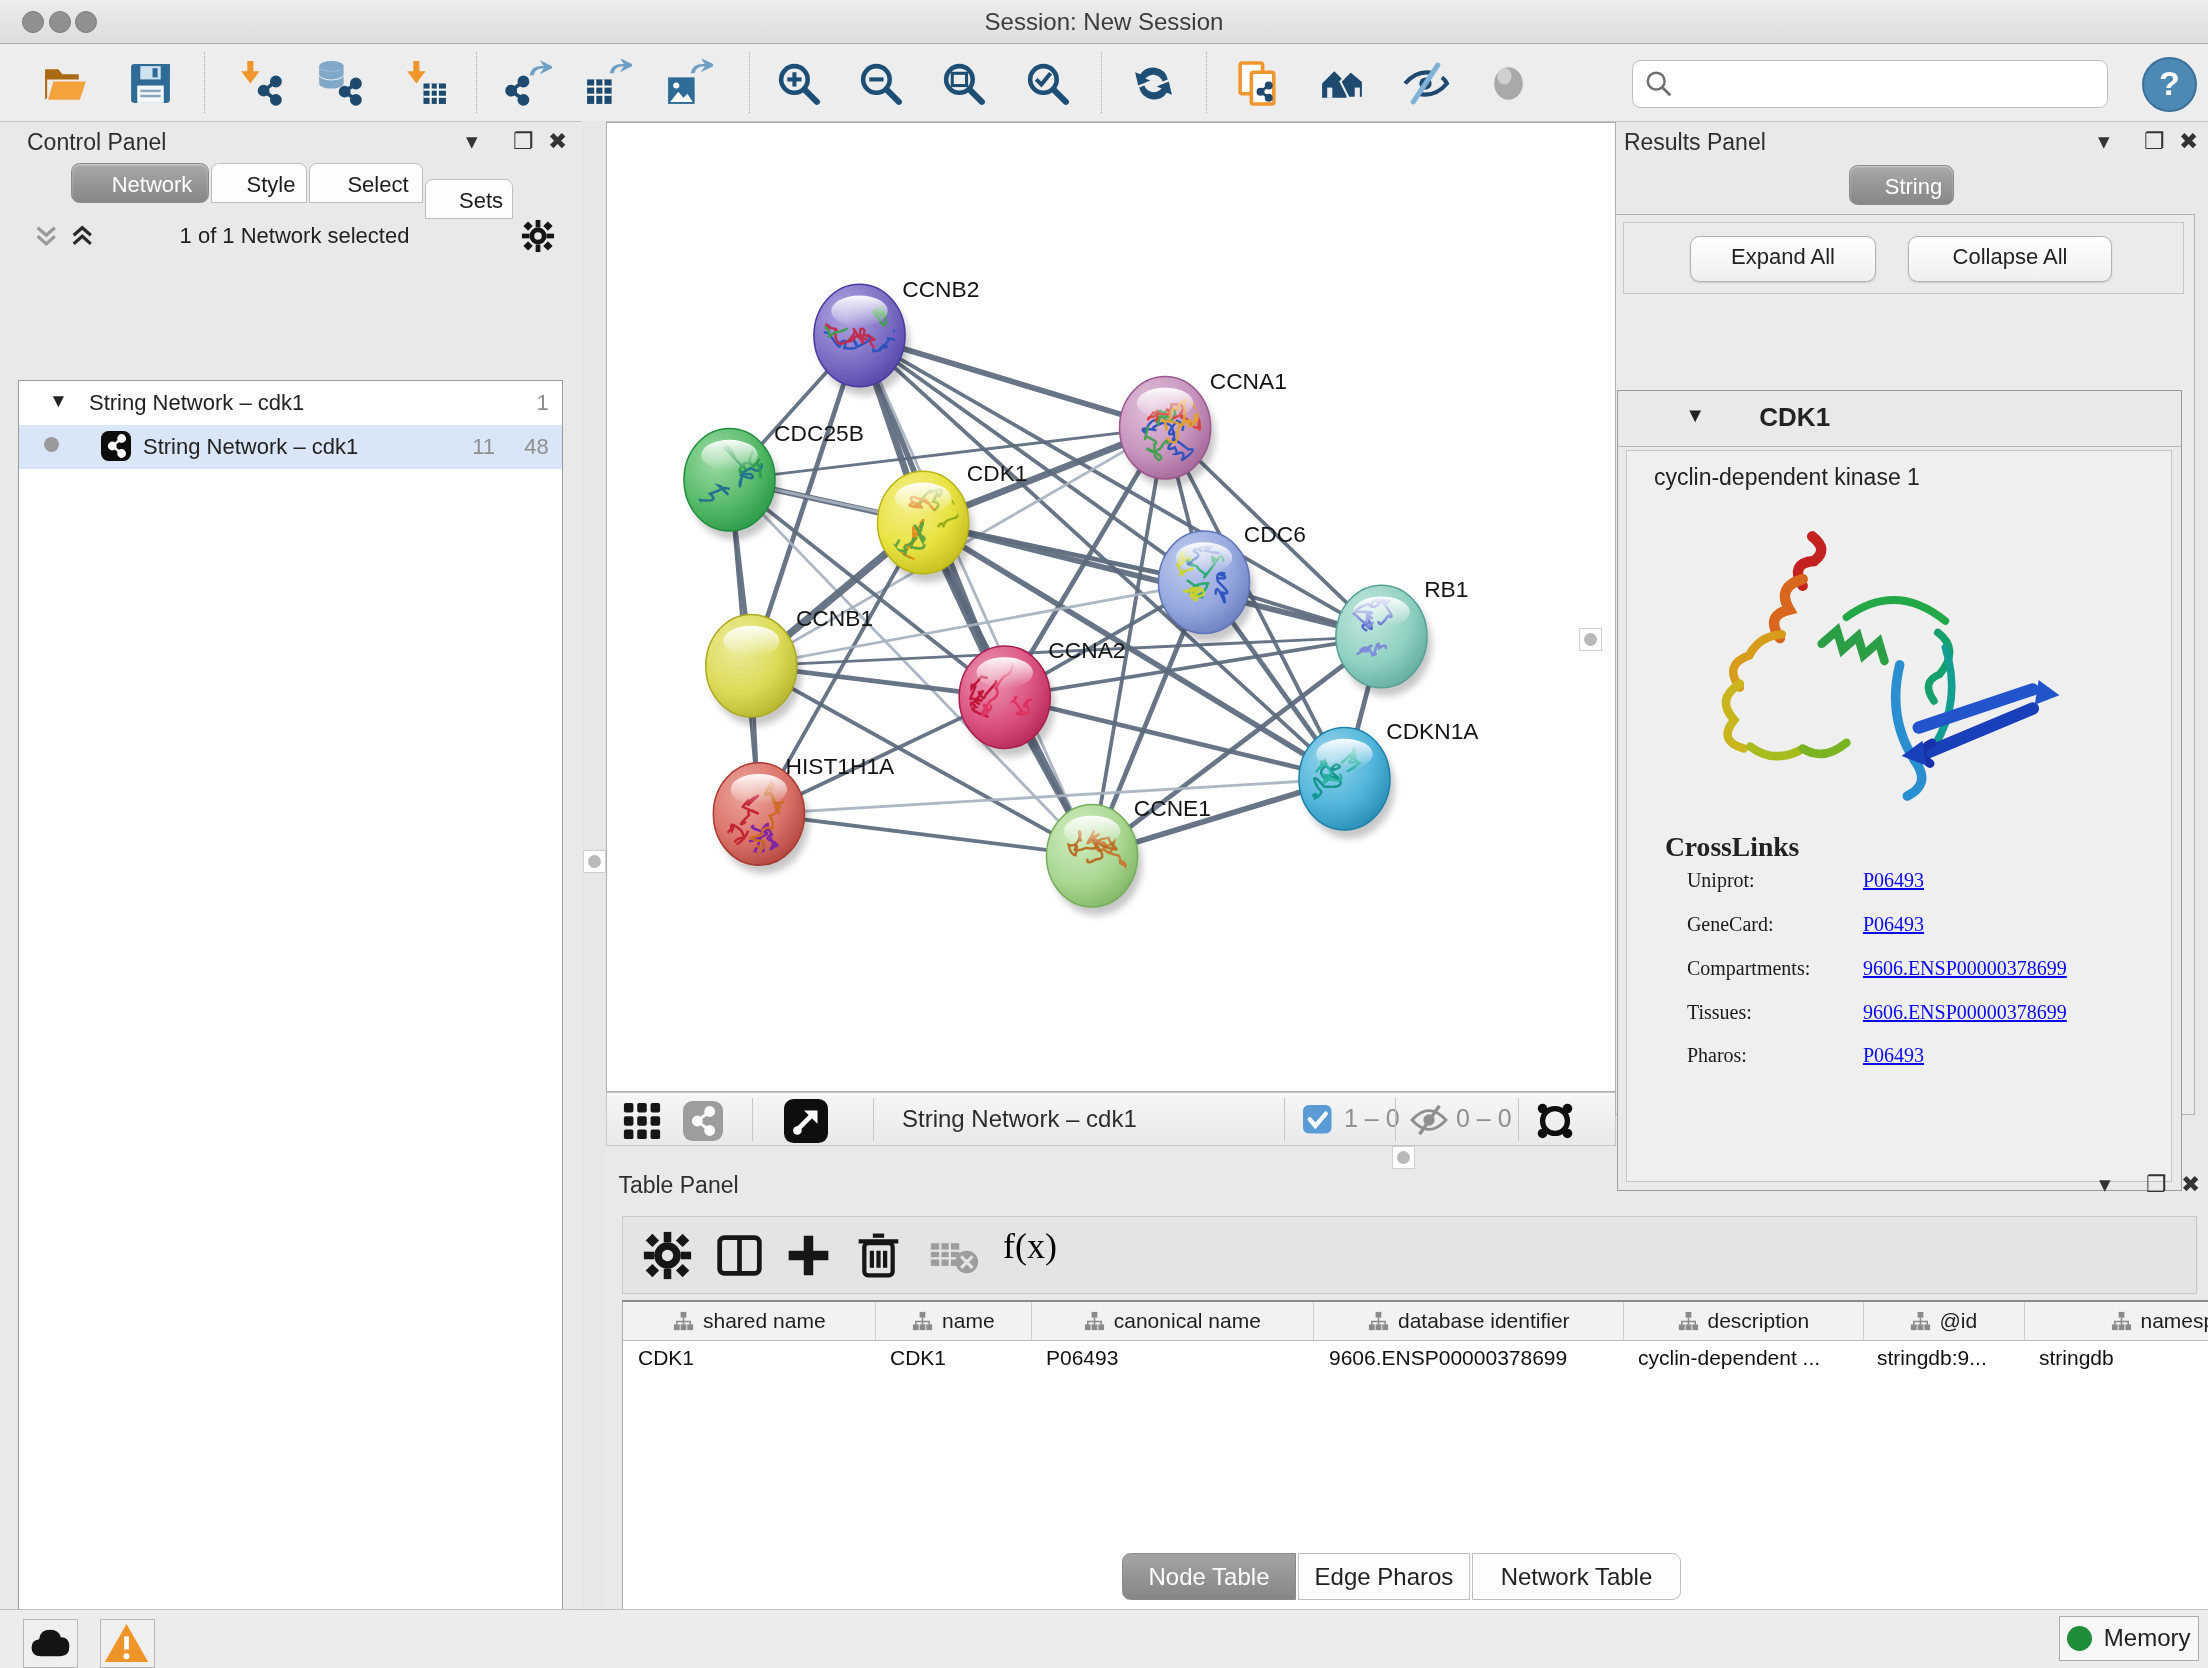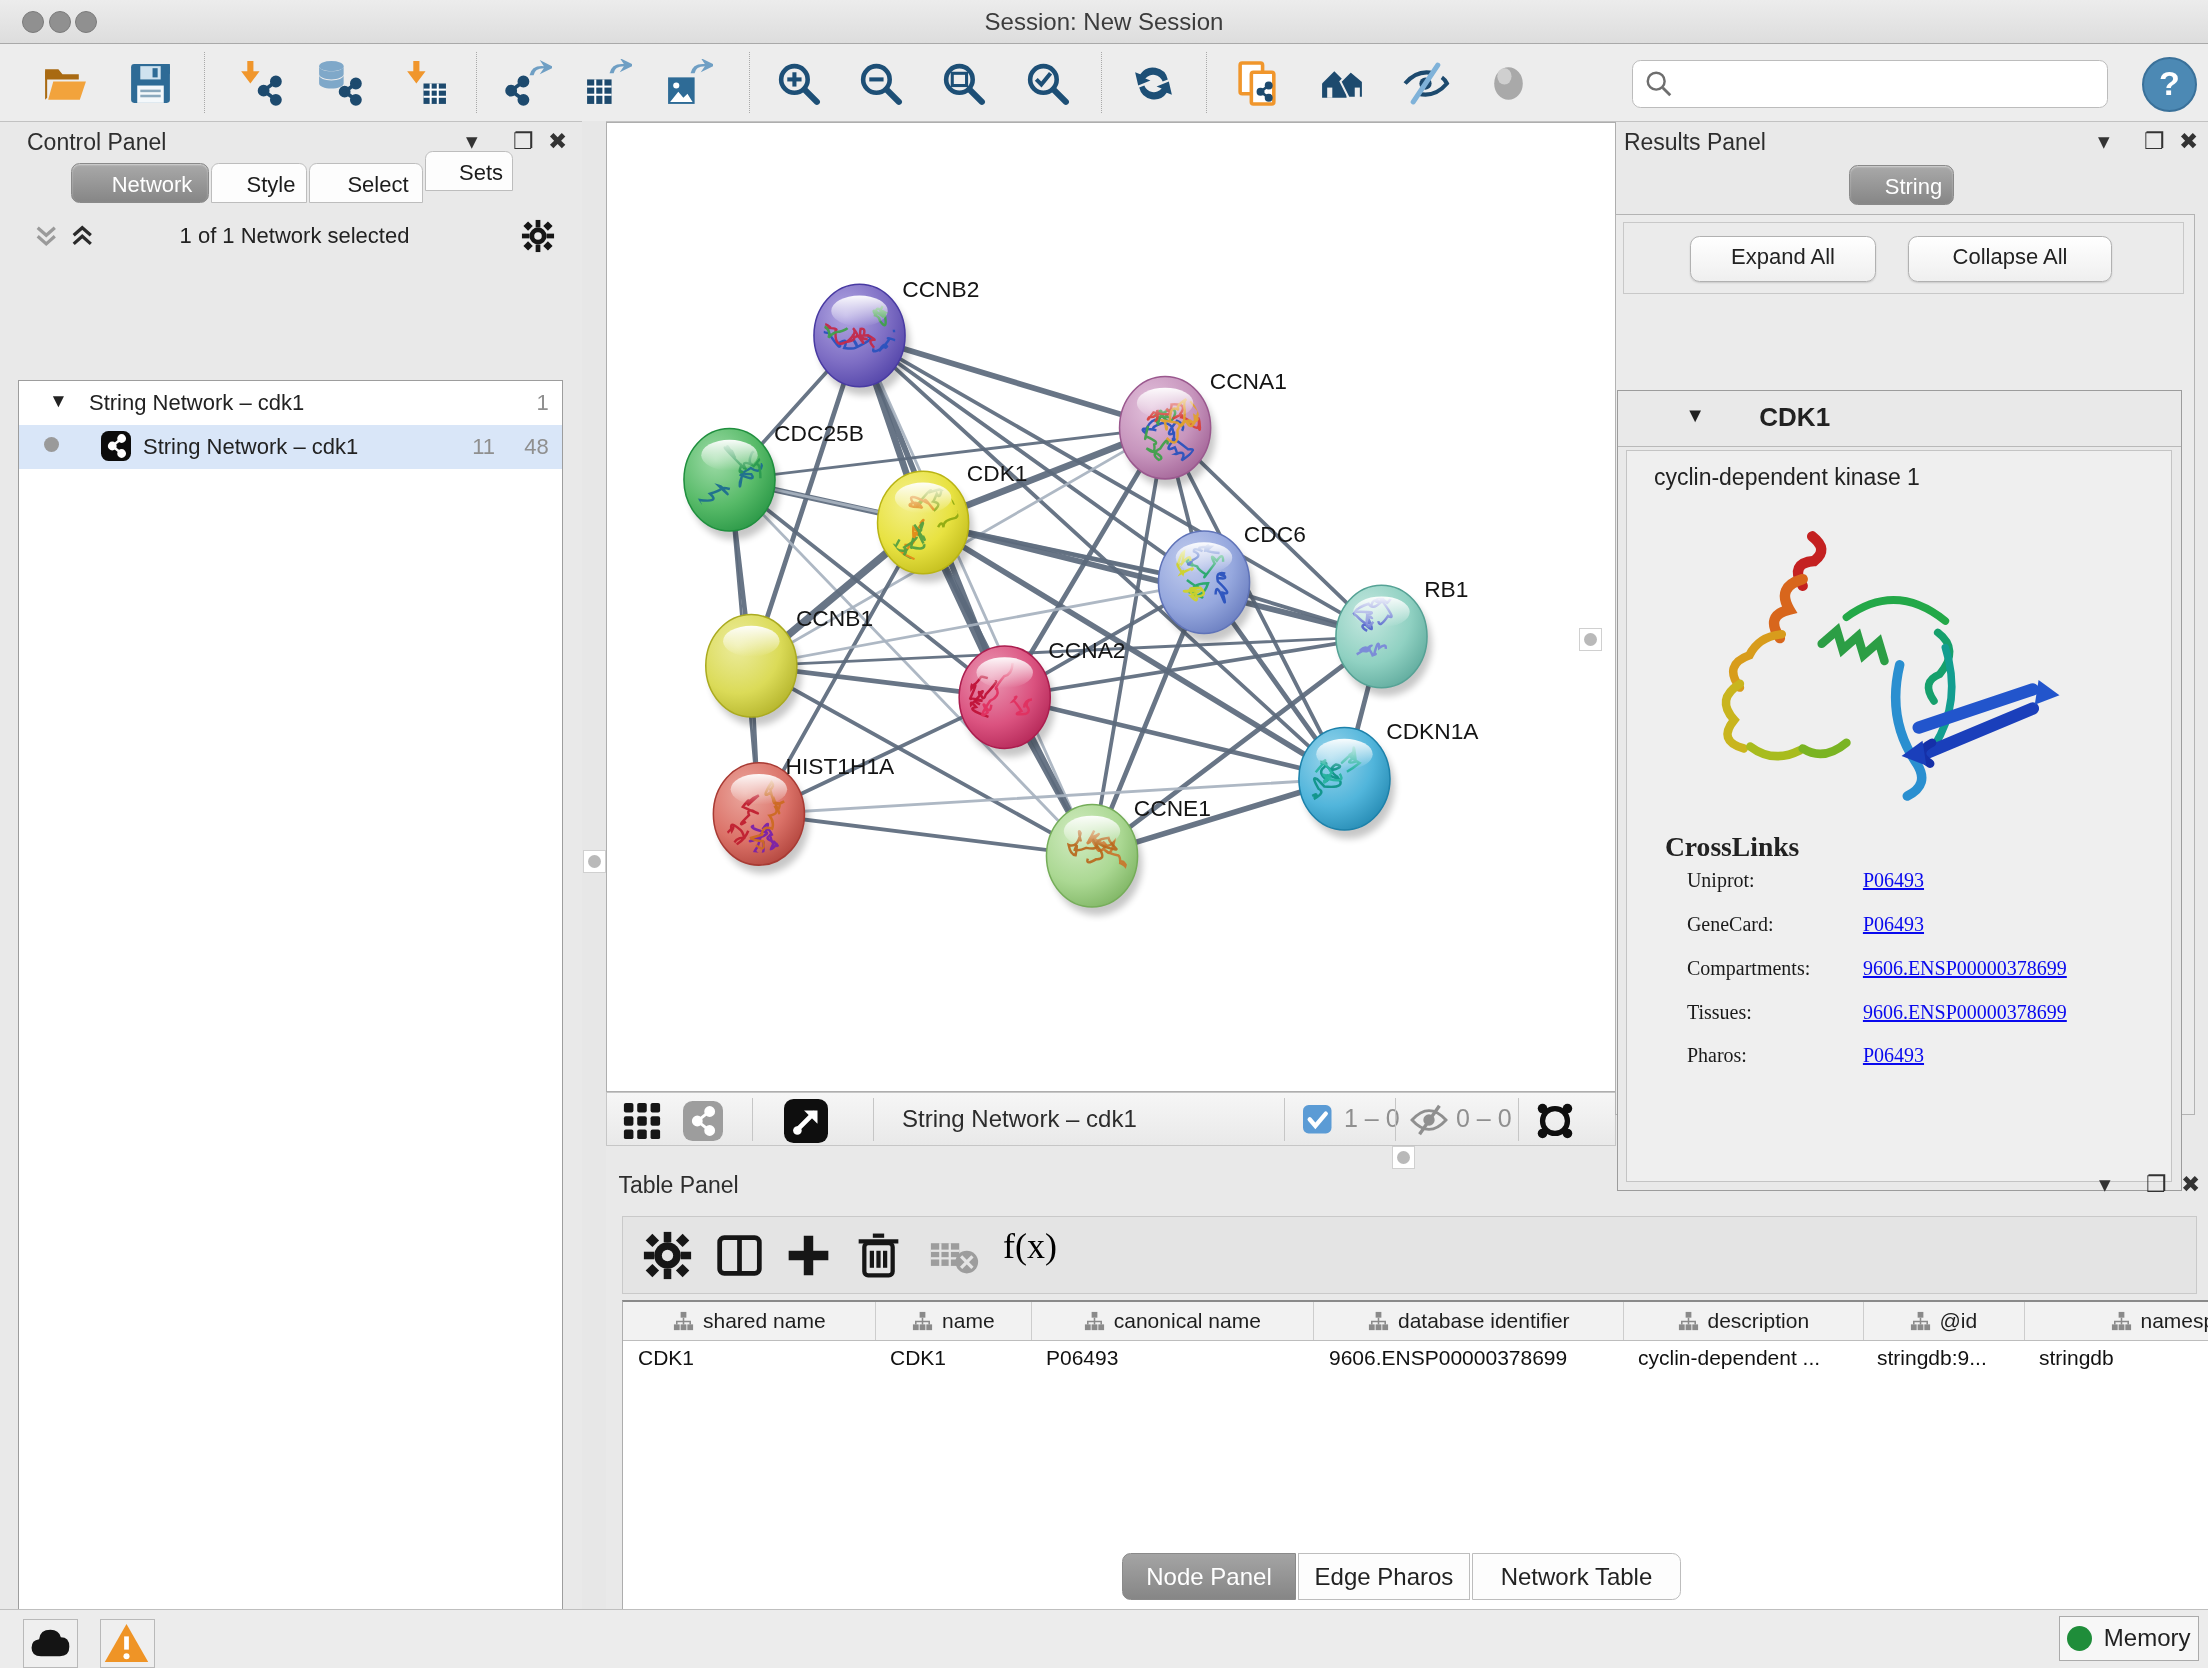--- a/index.html
+++ b/index.html
@@ -283,21 +283,21 @@
 
   <div id="control-panel" class="abs">
     <span class="panel-title abs" style="left:27px;top:7.6px">Control Panel</span>
     <span class="win-ico" style="left:466px;top:5.7px">▾</span>
     <span class="win-ico" style="left:513px;top:5.7px">❐</span>
     <span class="win-ico" style="left:548px;top:5.7px">✖</span>
 
     <div class="tab sel" style="left:71px;top:42px;width:138px">Network</div>
     <div class="tab" style="left:211px;top:42px;width:96px">Style</div>
     <div class="tab" style="left:309px;top:42px;width:114px">Select</div>
-    <div class="tab" style="left:425px;top:30px;width:88px">Sets</div>
+    <div class="tab" style="left:425px;top:58px;width:88px">Sets</div>
 
     <svg class="abs" style="left:32px;top:101px" width="28.5" height="28.5" viewBox="0 0 30 30">
         <g stroke="#9a9a9a" stroke-width="3.4" fill="none">
           <path d="M6 6l9 8 9-8"></path>
           <path d="M6 15l9 8 9-8"></path>
         </g>
       </svg>
     <svg class="abs" style="left:68px;top:101px" width="28.5" height="28.5" viewBox="0 0 30 30">
         <g stroke="#2a2a2a" stroke-width="3.4" fill="none">
           <path d="M6 14l9-8 9 8"></path>
@@ -919,21 +919,21 @@
           <div class="td" style="left: 408px; width: 282px;">P06493</div>
           <div class="td" style="left: 691px; width: 309px;">9606.ENSP00000378699</div>
           <div class="td" style="left: 1000px; width: 240px;">cyclin-dependent ...</div>
           <div class="td" style="left: 1239px; width: 162px;">stringdb:9...</div>
           <div class="td" style="left: 1401px; width: 185px;">stringdb</div>
         </div>
       <div id="hscroll"></div>
     </div>
 
     <div class="abs" style="left:0;top:385px;width:1603px;height:48px">
-      <div class="btab" style="left:516px;width:174px;border-radius:8.6px 0 0 8.6px;background:linear-gradient(#a4a4a4,#868686);color:#fff;border-color:#8a8a8a">Node Panel</div>
+      <div class="btab" style="left:516px;width:174px;border-radius:8.6px 0 0 8.6px;background:linear-gradient(#a4a4a4,#868686);color:#fff;border-color:#8a8a8a">Node Table</div>
       <div class="btab" style="left:692px;width:172px">Edge Pharos</div>
       <div class="btab" style="left:866px;width:209px;border-radius:0 8.6px 8.6px 0">Network Table</div>
     </div>
   </div>
 
   <div id="statusbar" class="abs">
     <div class="sbtn" style="left:23px">
       <svg width="51" height="46" viewBox="0 0 54 48">
           <path d="M18 38q-10 0-10-9 0-8 8-9 1-10 12-10 9 0 11 8 9 0 9 10t-10 10z" fill="#141414"></path>
         </svg>

